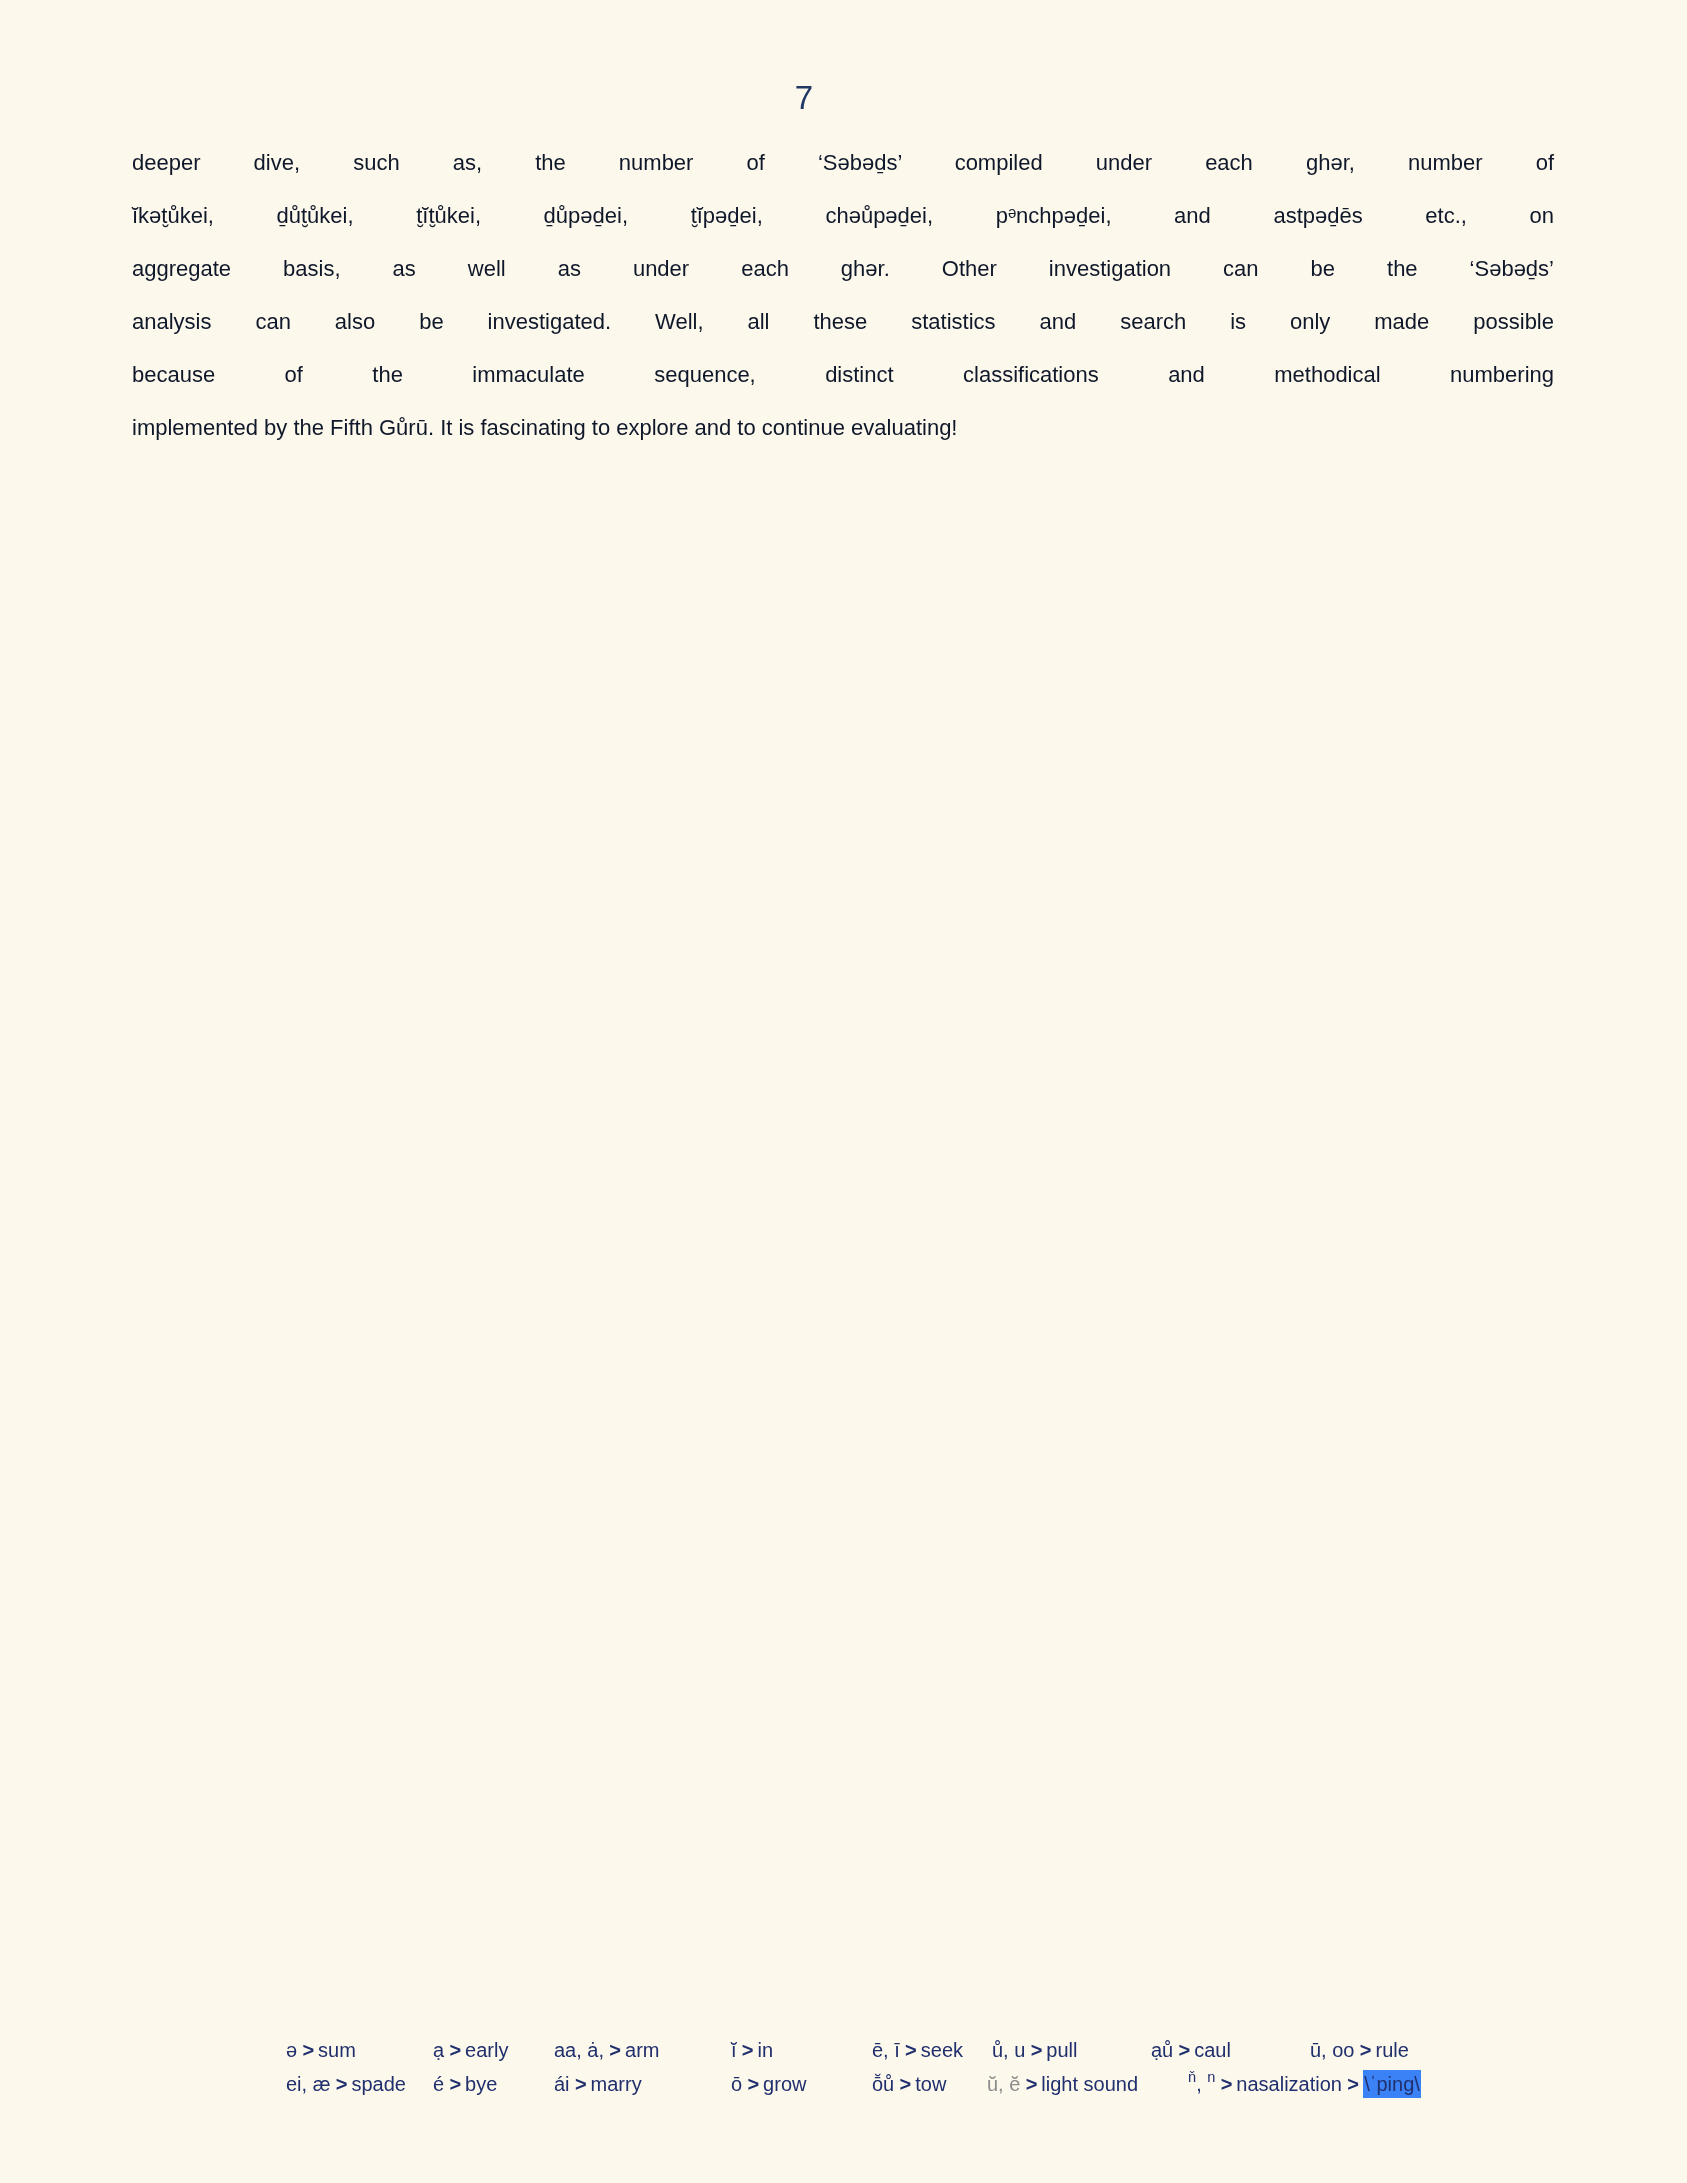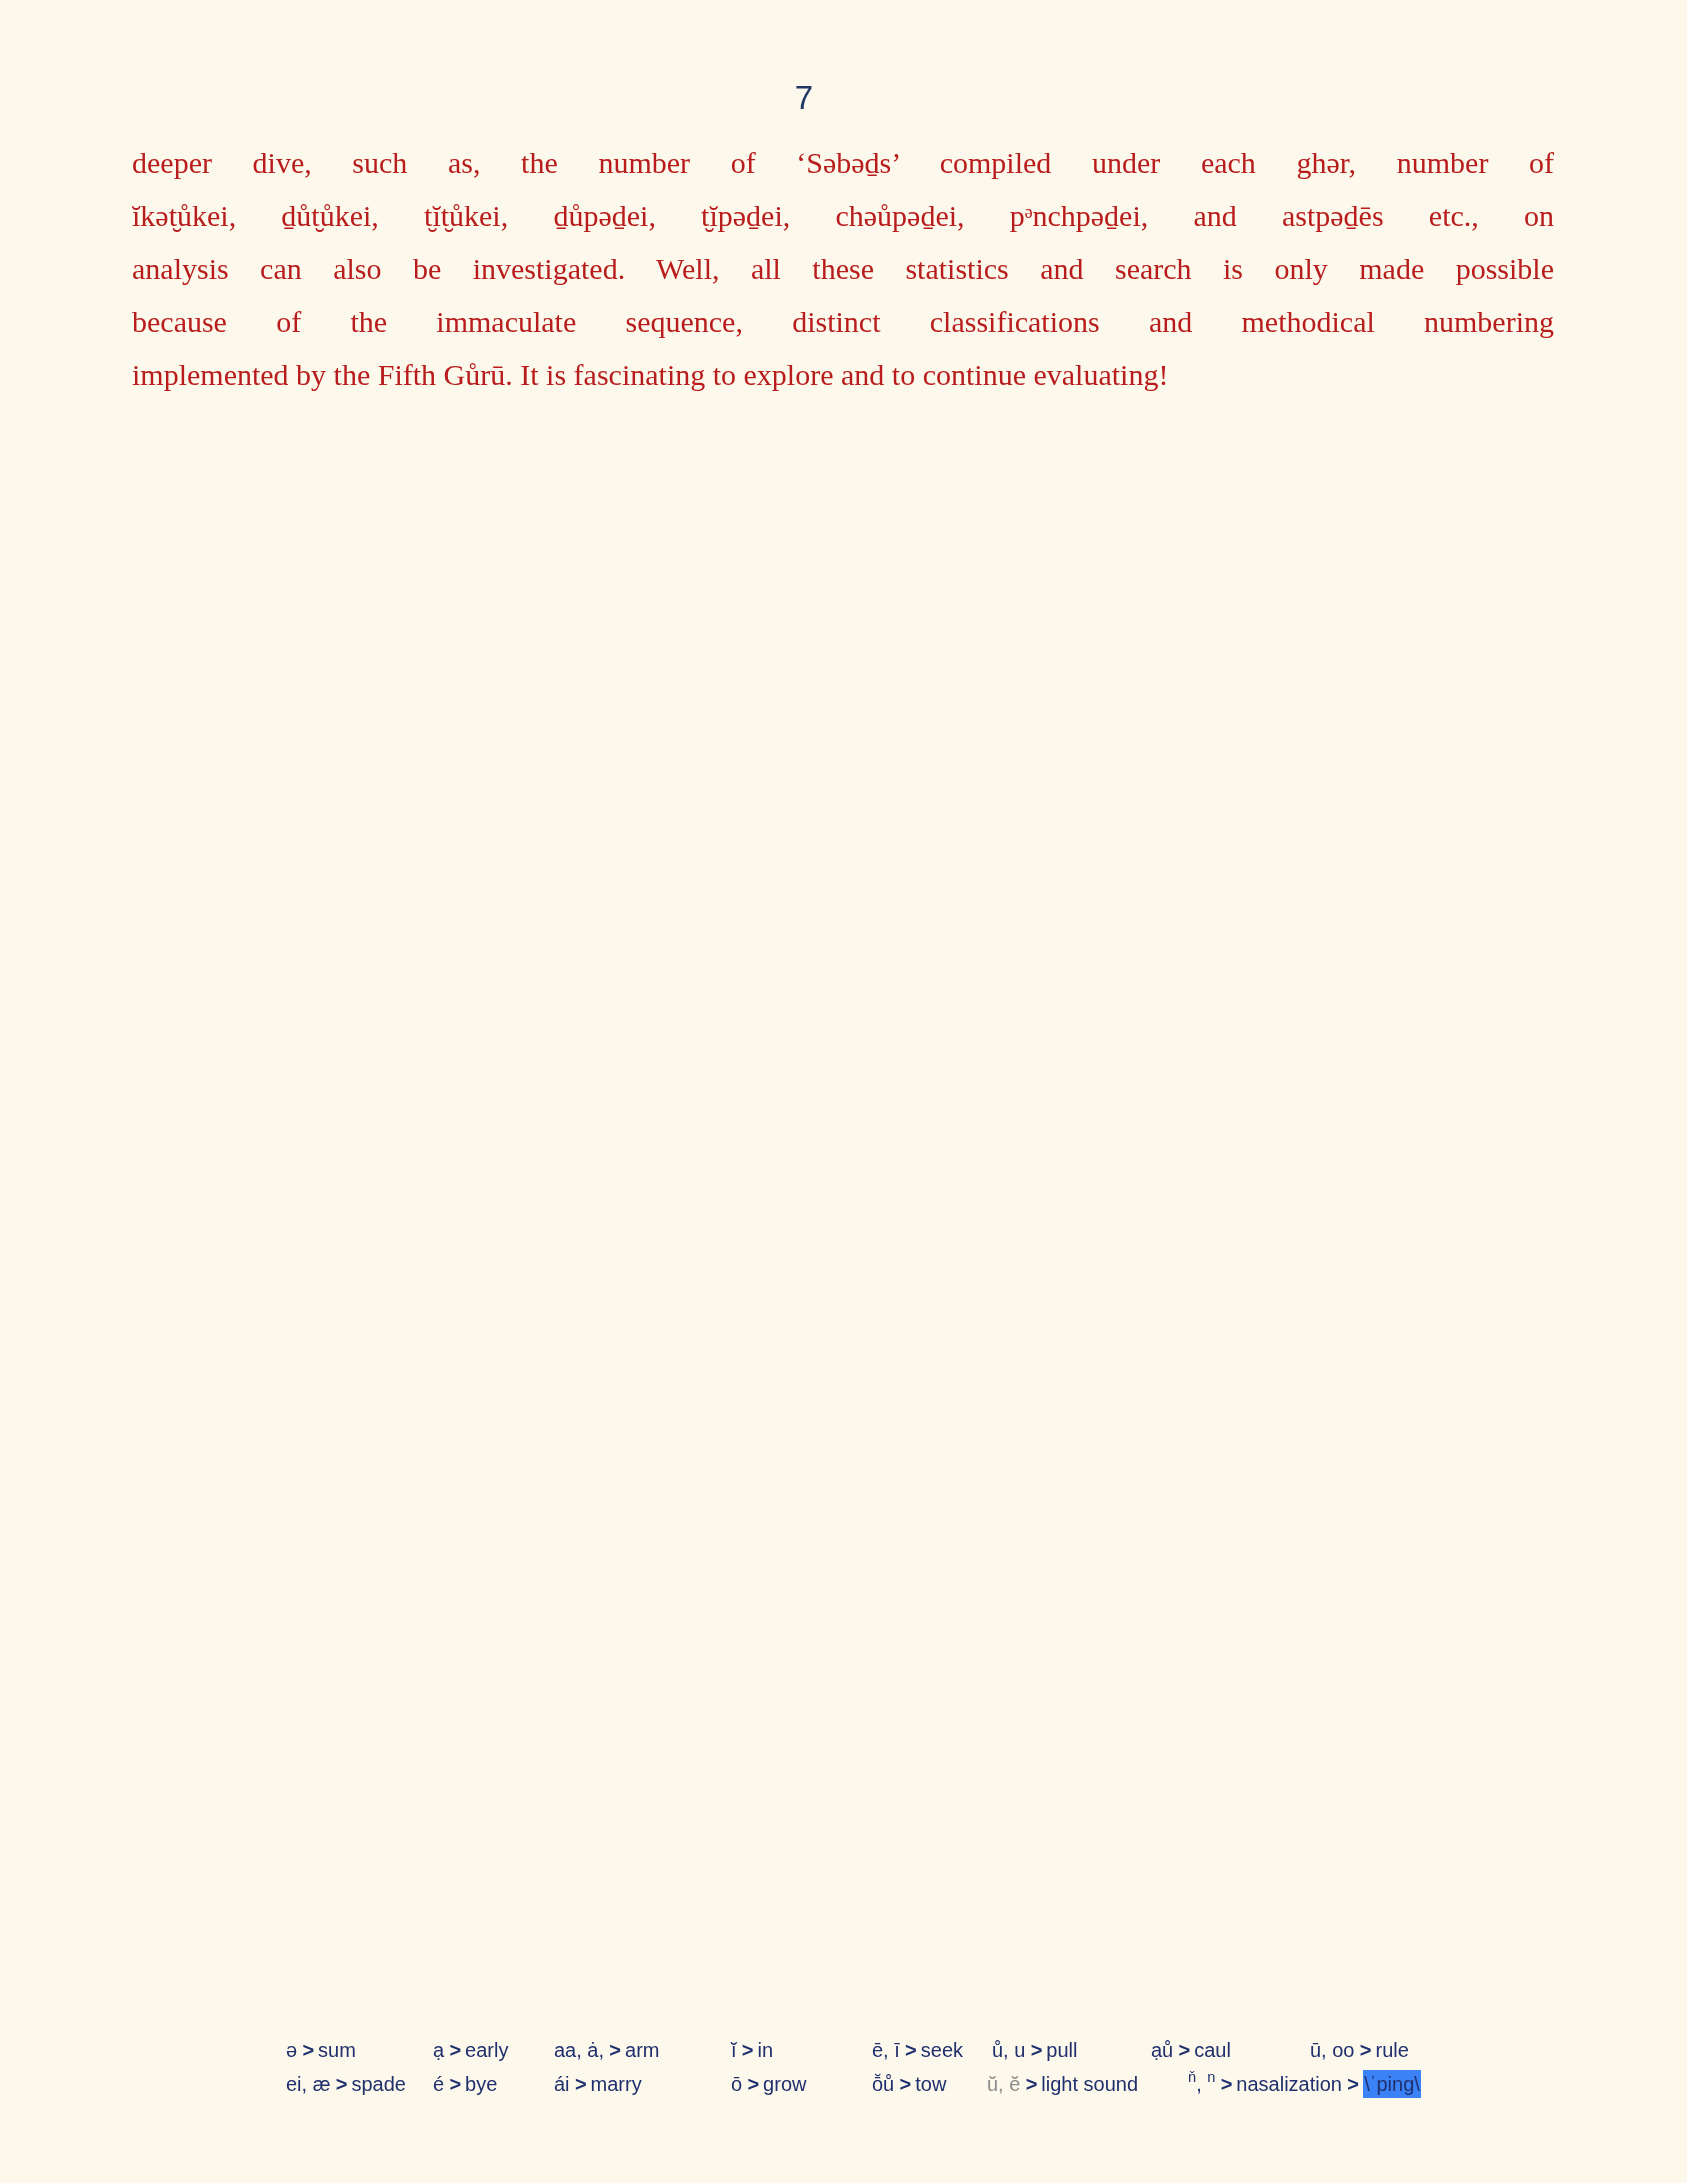--- a/index.html
+++ b/index.html
@@ -19,24 +19,23 @@
     width: 1608px;
     text-align: center;
     font-size: 33px;
     color: #1F3864;
   }
   .body-text {
     position: absolute;
     top: 136px;
     left: 132px;
     width: 1422px;
-    font-size: 30px;
+    font-size: 22px;
     line-height: 53px;
-    color: #b91c1c;
-    font-family: Liberation Serif, serif;
+    color: #0f172a;
   }
   .body-line { text-align: justify; }
   .body-line.justified { text-align-last: justify; }
   .footer {
     position: absolute;
     top: 0; left: 0;
     width: 1360px; height: 2183px;
     color: #202F6D;
     font-size: 20px;
     pointer-events: none;
@@ -69,20 +68,21 @@
 </head>
 <body>
 
 <div class="page">
 
   <div class="page-number">7</div>
 
   <div class="body-text">
     <div class="body-line justified">deeper dive, such as, the number of ‘Səbəḏs’ compiled under each ghər, number of</div>
     <div class="body-line justified">ĭkət̮ůkei, ḏůt̮ůkei, t̮ĭt̮ůkei, ḏůpəḏei, t̮ĭpəḏei, chəůpəḏei, pᵊnchpəḏei, and astpəḏēs etc., on</div>
+    <div class="body-line justified">aggregate basis, as well as under each ghər. Other investigation can be the ‘Səbəḏs’</div>
     <div class="body-line justified">analysis can also be investigated. Well, all these statistics and search is only made possible</div>
     <div class="body-line justified">because of the immaculate sequence, distinct classifications and methodical numbering</div>
     <div class="body-line">implemented by the Fifth Gůrū. It is fascinating to explore and to continue evaluating!</div>
   </div>
 
   <div class="footer">
 
     <div class="cell r1 c1">
       <span>ə</span><span class="gt">&gt;</span><span>sum</span>
     </div>

